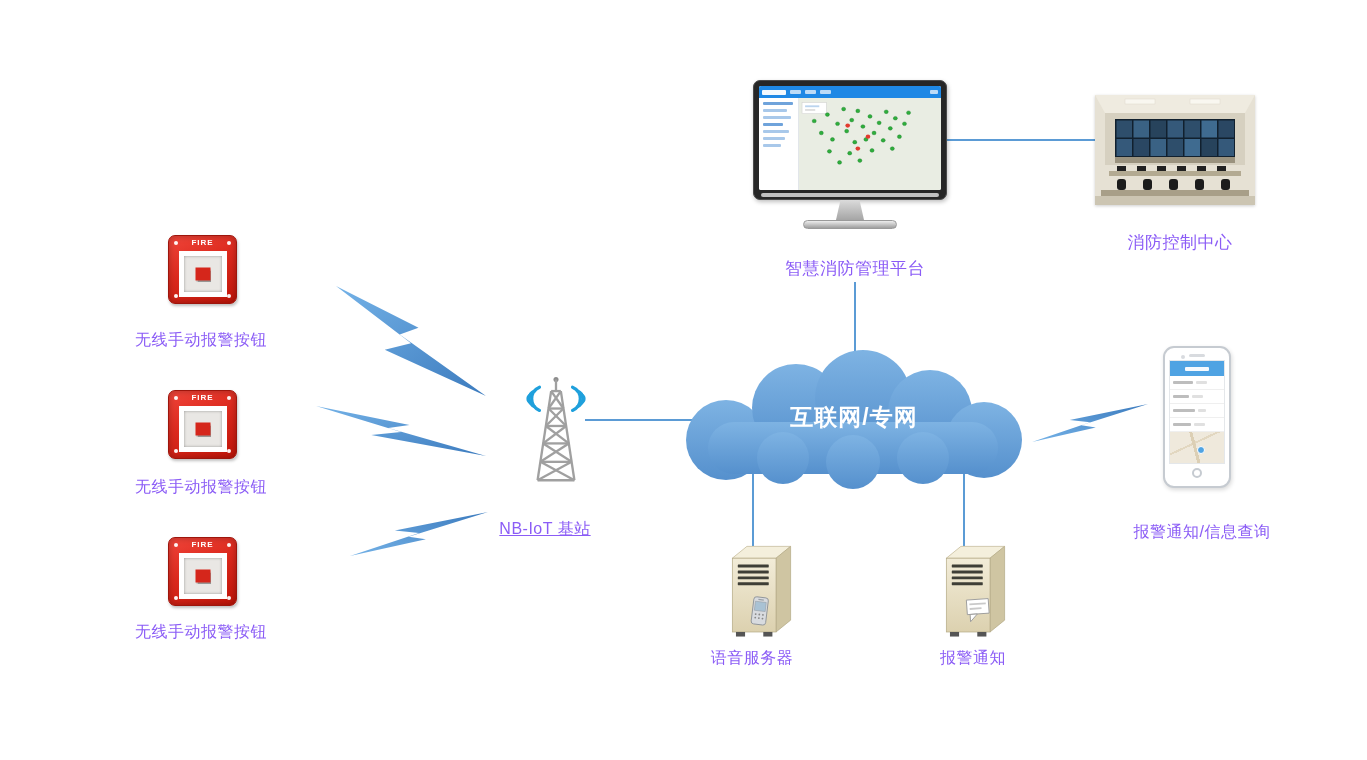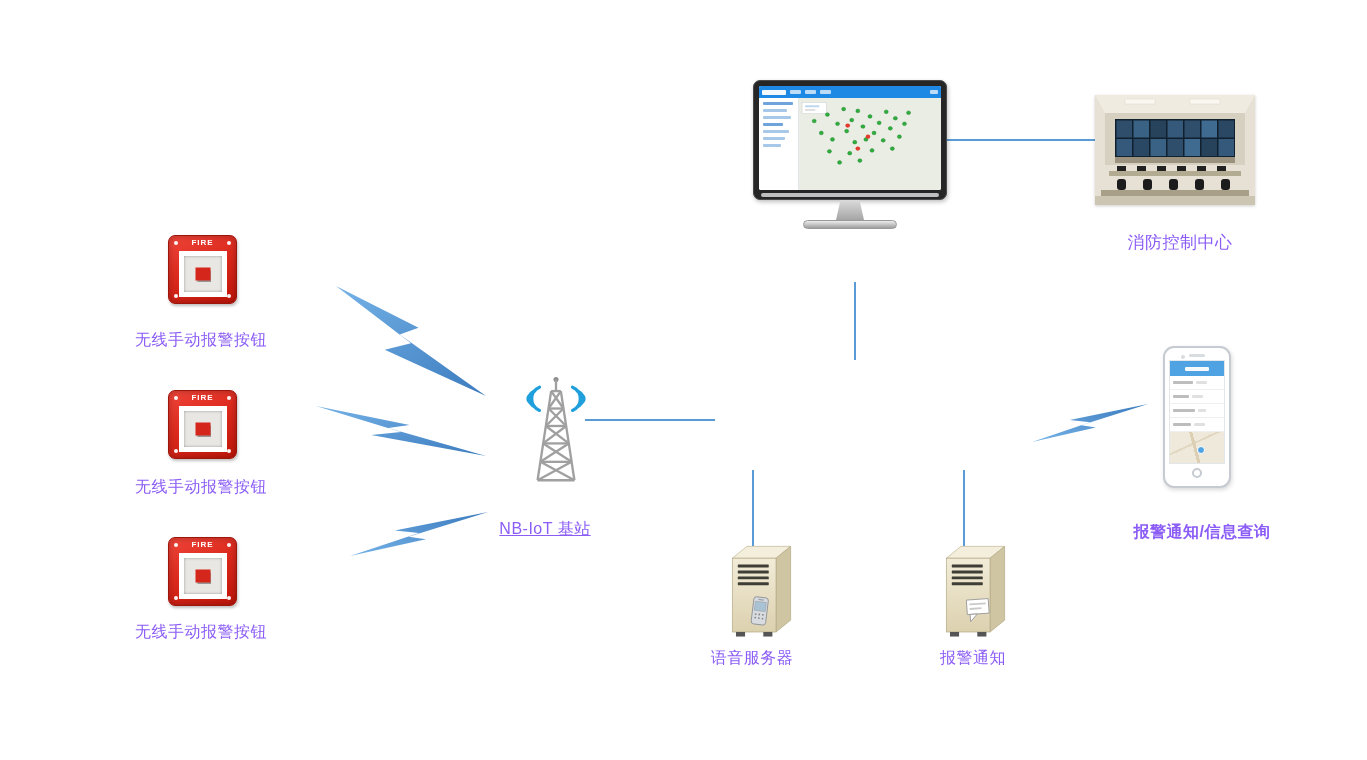--- a/index.html
+++ b/index.html
@@ -175,20 +175,36 @@
           <line x1="65.5" y1="66" x2="41.8" y2="84"></line>
         <line x1="41.8" y1="84" x2="71.1" y2="103"></line>
           <line x1="68.2" y1="84" x2="38.9" y2="103"></line>
         <line x1="38.9" y1="103" x2="74" y2="122"></line>
           <line x1="71.1" y1="103" x2="36" y2="122"></line>
       </g>
     </svg>
   </div>
   <div class="label" style="left:455px;top:479px;width:180px;text-decoration:underline;">NB-IoT 基站</div>
 
+  <div class="cloud-wrap">
+    <svg viewBox="0 0 352 142">
+      <g fill="url(#cloudGrad)">
+        <circle cx="48" cy="90" r="40"></circle>
+          <circle cx="118" cy="58" r="44"></circle>
+          <circle cx="185" cy="48" r="48"></circle>
+        <circle cx="252" cy="62" r="42"></circle>
+          <circle cx="306" cy="90" r="38"></circle>
+        <rect x="30" y="72" width="290" height="52" rx="26"></rect>
+        <circle cx="105" cy="108" r="26"></circle>
+          <circle cx="175" cy="112" r="27"></circle>
+          <circle cx="245" cy="108" r="26"></circle>
+      </g>
+    </svg>
+    <div class="cloud-label">互联网/专网</div>
+  </div>
 
   <div class="monitor">
     <div class="m-frame">
       <div class="m-screen">
         <div class="m-topbar">
           <div class="m-logo"></div>
           <div class="m-menu"></div>
           <div class="m-menu"></div>
           <div class="m-menu"></div>
           <div class="m-menu" style="margin-left:auto;width:8px;"></div>
@@ -245,20 +261,21 @@
               </g>
             </svg>
           </div>
         </div>
       </div>
       <div class="m-chin"></div>
     </div>
     <div class="m-neck"></div>
     <div class="m-base"></div>
   </div>
+  <div class="label" style="left:755px;top:217px;width:200px;font-size:17px;">智慧消防管理平台</div>
 
   <div class="abs" style="left:1095px;top:55px;width:160px;height:110px;box-shadow:0 1px 3px rgba(0,0,0,.2);">
     <svg viewBox="0 0 160 110" width="160" height="110">
       <rect x="0" y="0" width="160" height="110" fill="#E6E1D4"></rect>
       <polygon points="0,0 160,0 150,18 10,18" fill="#EFEBE0"></polygon>
       <rect x="30" y="4" width="30" height="5" fill="#F9F7F0" stroke="#DDD8CB" stroke-width="0.5"></rect>
       <rect x="95" y="4" width="30" height="5" fill="#F9F7F0" stroke="#DDD8CB" stroke-width="0.5"></rect>
       <rect x="10" y="18" width="140" height="52" fill="#D6D0C0"></rect>
       <rect x="20" y="24" width="120" height="38" fill="#11202E"></rect>
       <g>
@@ -375,15 +392,15 @@
       <div class="ph-row">
           <div class="ph-b1" style="width:18px;"></div>
           <div class="ph-b2"></div>
         </div>
       <div class="ph-map">
           <div class="ph-dot"></div>
         </div>
     </div>
     <div class="ph-home"></div>
   </div>
-  <div class="label" style="left:1082px;top:482px;width:240px;font-weight:bold;">报警通知/信息查询</div>
+  <div class="label" style="left:1082px;top:482px;width:240px;">报警通知/信息查询</div>
 
 </div>
 
 </body></html>

